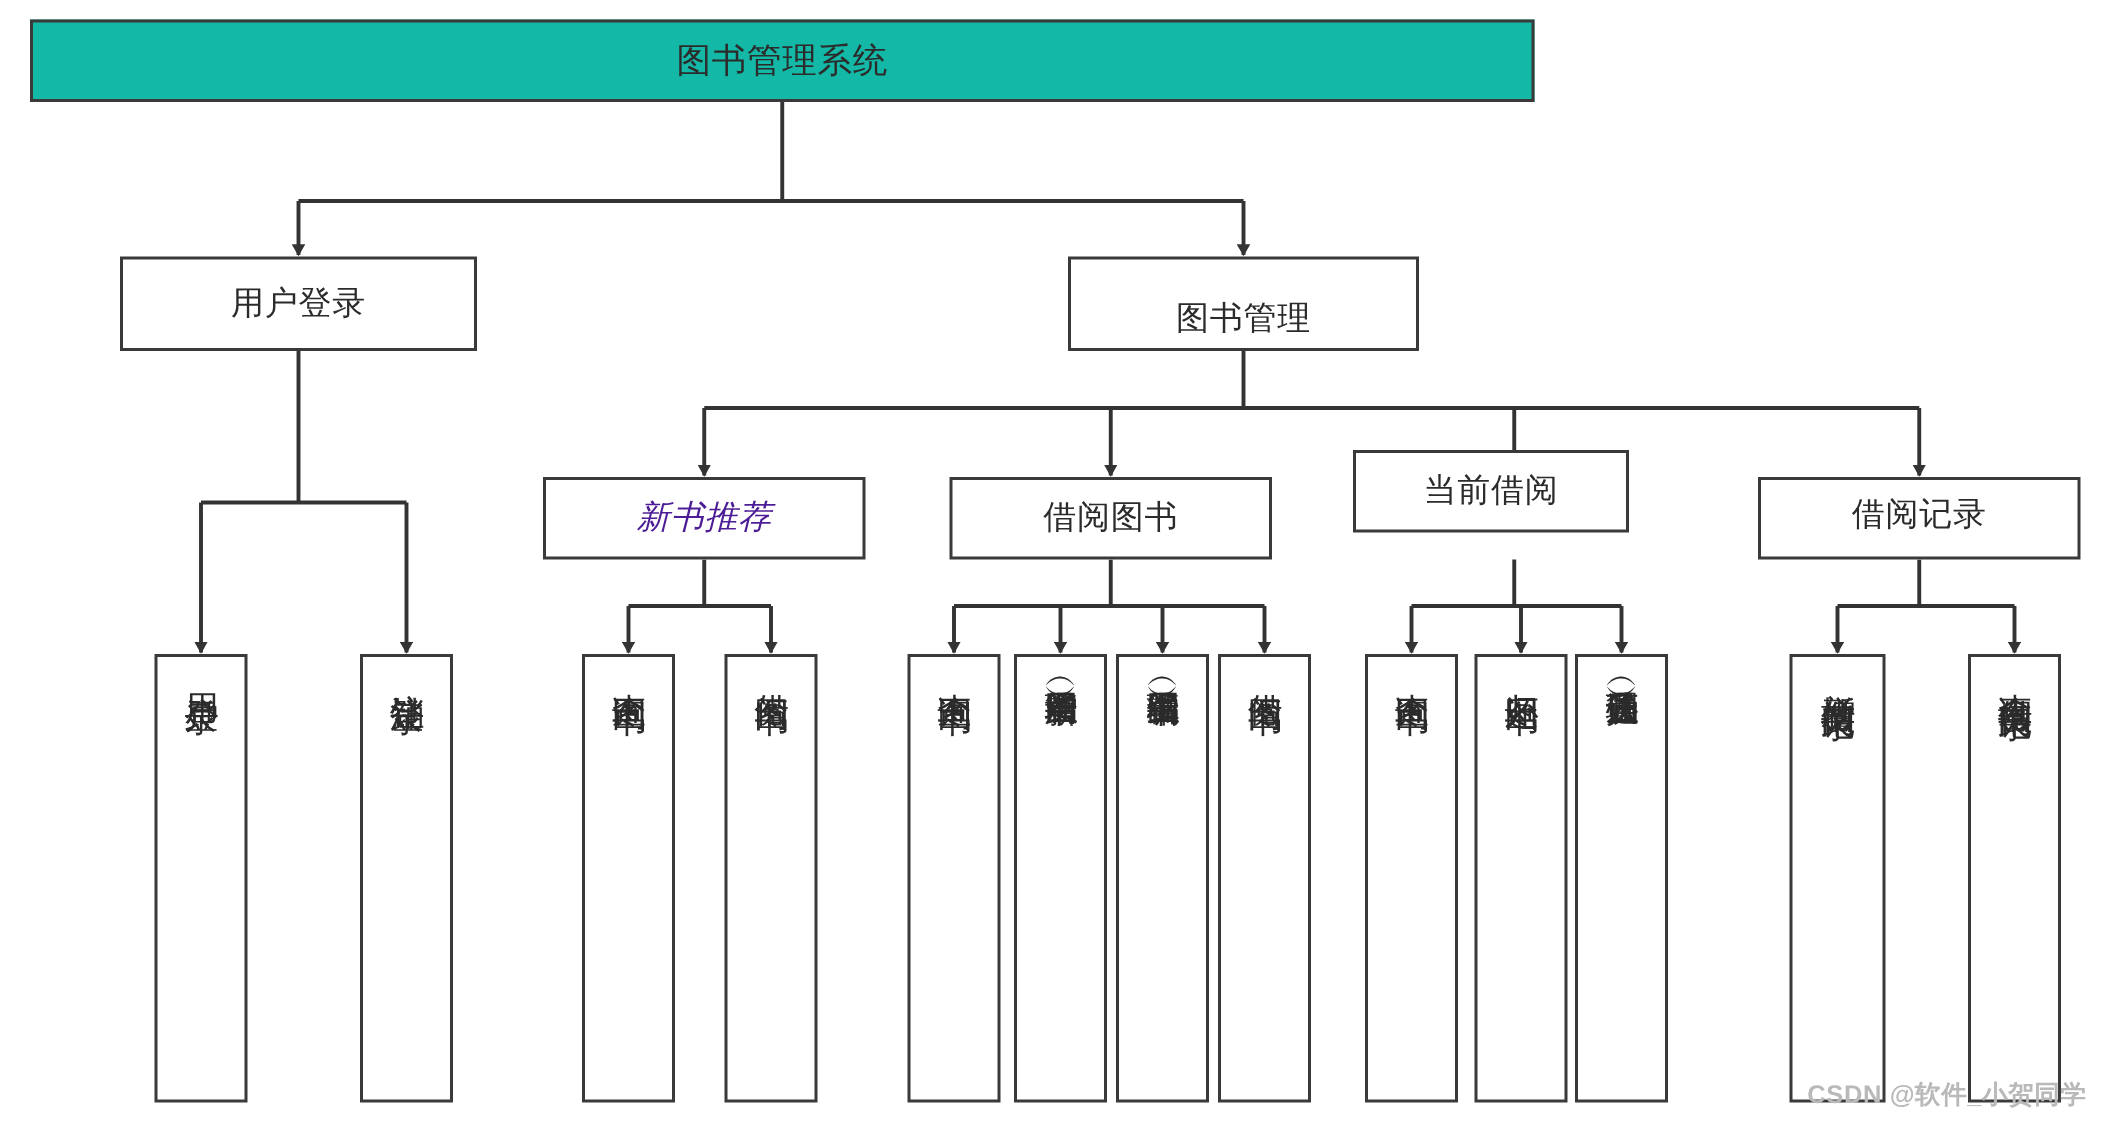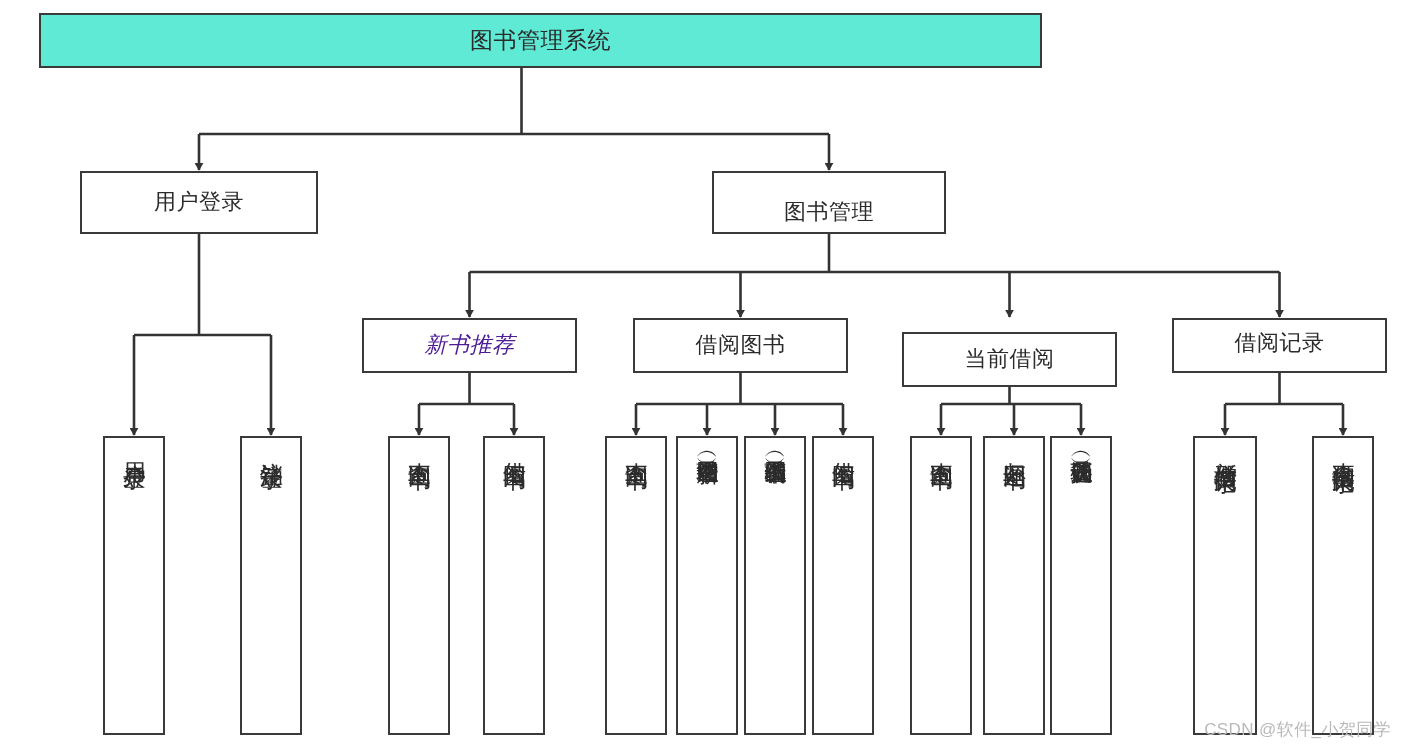--- a/index.html
+++ b/index.html
@@ -71,20 +71,21 @@
   }
   #watermark {
     position: absolute;
     right: 14px;
     bottom: 6px;
     font-size: 17px;
     color: #b9b9b9;
     white-space: nowrap;
     letter-spacing: 0.4px;
     font-family: "Liberation Sans", "DejaVu Sans", sans-serif;
+    font-weight: bold;
   }
 </style>
 </head>
 <body>
 
 <div id="diagram-root">
 
   <svg id="edge-layer" viewBox="0 0 1405 747" width="1405" height="747" xmlns="http://www.w3.org/2000/svg">
     <defs>
       <marker id="arrowhead" markerWidth="9" markerHeight="9" refX="7.2" refY="4.5" orient="auto" markerUnits="userSpaceOnUse">
@@ -122,36 +123,36 @@
         <line x1="1014" y1="404" x2="1014" y2="435" stroke="#333333" stroke-width="2.6" marker-end="url(#arrowhead)"></line>
         <line x1="1081" y1="404" x2="1081" y2="435" stroke="#333333" stroke-width="2.6" marker-end="url(#arrowhead)"></line>
         <line x1="1279.5" y1="373" x2="1279.5" y2="404" stroke="#333333" stroke-width="2.6"></line>
         <line x1="1225" y1="404" x2="1343" y2="404" stroke="#333333" stroke-width="2.6"></line>
         <line x1="1225" y1="404" x2="1225" y2="435" stroke="#333333" stroke-width="2.6" marker-end="url(#arrowhead)"></line>
         <line x1="1343" y1="404" x2="1343" y2="435" stroke="#333333" stroke-width="2.6" marker-end="url(#arrowhead)"></line>
       </g>
   </svg>
 
   <div id="node-layer">
-      <div class="node horiz root" id="node-root" style="left: 20px; top: 13px; width: 1003px; height: 55px; border-color: rgb(58, 58, 58); background: #5eead4; margin-left: 19px;">
+      <div class="node horiz root" id="node-root" style="left: 20px; top: 13px; width: 1003px; height: 55px; border-color: rgb(58, 58, 58); background: #14b8a6;">
         <span class="node-label" style="color: rgb(43, 43, 43);">图书管理系统</span>
       </div>
       <div class="node horiz" id="node-login" style="left: 80px; top: 171px; width: 238px; height: 63px; border-color: rgb(58, 58, 58); background: rgb(255, 255, 255);">
         <span class="node-label" style="color: rgb(43, 43, 43);">用户登录</span>
       </div>
       <div class="node horiz" id="node-bookmgmt" style="left: 712px; top: 171px; width: 234px; height: 63px; border-color: rgb(58, 58, 58); background: rgb(255, 255, 255);">
         <span class="node-label" style="color: rgb(43, 43, 43); margin-top: 20px;">图书管理</span>
       </div>
       <div class="node horiz" id="node-newbook" style="left: 362px; top: 318px; width: 215px; height: 55px; border-color: rgb(58, 58, 58); background: rgb(255, 255, 255);">
         <span class="node-label" style="color: #4c1d95; font-style: italic;">新书推荐</span>
       </div>
       <div class="node horiz" id="node-borrow" style="left: 633px; top: 318px; width: 215px; height: 55px; border-color: rgb(58, 58, 58); background: rgb(255, 255, 255);">
         <span class="node-label" style="color: rgb(43, 43, 43);">借阅图书</span>
       </div>
-      <div class="node horiz" id="node-current" style="left: 902px; top: 332px; width: 215px; height: 55px; border-color: rgb(58, 58, 58); background: rgb(255, 255, 255);">
+      <div class="node horiz" id="node-current" style="left: 902px; top: 300px; width: 184px; height: 55px; border-color: rgb(58, 58, 58); background: rgb(255, 255, 255);">
         <span class="node-label" style="color: rgb(43, 43, 43);">当前借阅</span>
       </div>
       <div class="node horiz" id="node-records" style="left: 1172px; top: 318px; width: 215px; height: 55px; border-color: rgb(58, 58, 58); background: rgb(255, 255, 255); font-family: Liberation Mono, monospace;">
         <span class="node-label" style="color: rgb(43, 43, 43);">借阅记录</span>
       </div>
       <div class="node vert" id="node-leaf1" style="left: 103px; top: 436px; width: 62px; height: 299px; border-color: rgb(58, 58, 58); background: rgb(255, 255, 255);">
         <span class="node-label" style="color: rgb(43, 43, 43);">用户登录</span>
       </div>
       <div class="node vert" id="node-leaf2" style="left: 240px; top: 436px; width: 62px; height: 299px; border-color: rgb(58, 58, 58); background: rgb(255, 255, 255);">
         <span class="node-label" style="color: rgb(43, 43, 43);">注销登录</span>

